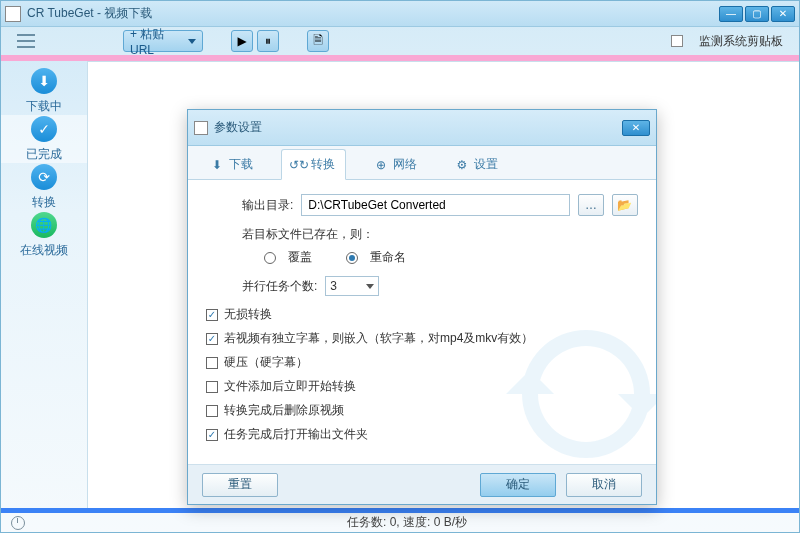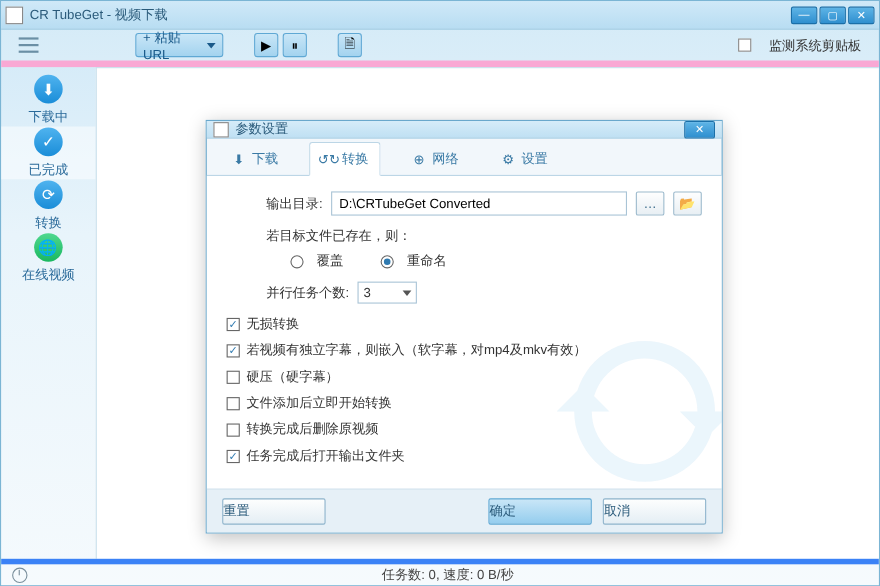--- a/index.html
+++ b/index.html
@@ -31,21 +31,21 @@
 .ic-green { background: linear-gradient(180deg,#4fd88f,#1ab85f); }
 .content { flex: 1; background: #fff; border-left: 1px solid #c8dfec; border-top: 1px solid #c8dfec; }
 
 .statusbar { position: absolute; bottom: 0; left: 0; right: 0; height: 24px; border-top: 5px solid #3b82f6; display: flex; align-items: center; padding: 0 10px; color: #444; background: rgba(255,255,255,0.15); }
 .statusbar .clock { width: 14px; height: 14px; border: 1.5px solid #7a8f9c; border-radius: 50%; position: relative; }
 .statusbar .clock::after { content: ""; position: absolute; width: 1px; height: 5px; background: #7a8f9c; top: 1px; left: 5px; }
 .statusbar .st-text { flex: 1; text-align: center; }
 
 
 .dialog { position: absolute; left: 186px; top: 108px; width: 470px; background: #f2f7fb; border: 1px solid #6aa8cc; box-shadow: 0 4px 16px rgba(0,0,0,0.25); }
-.dlg-title { height: 16px; background: linear-gradient(180deg,#d6ecf9,#bfe0f3); display: flex; align-items: center; padding: 0 6px; border-bottom: 1px solid #9cc9e2; }
+.dlg-title { height: 36px; background: linear-gradient(180deg,#d6ecf9,#bfe0f3); display: flex; align-items: center; padding: 0 6px; border-bottom: 1px solid #9cc9e2; }
 .dlg-title .di { width: 14px; height: 14px; background: #fff; border: 1px solid #888; margin-right: 6px; }
 .dlg-title .dt { flex: 1; color: #2a5a7a; }
 .dlg-close { width: 28px; height: 16px; background: linear-gradient(180deg,#5eb4e6,#2f8fcf); border: 1px solid #1a6fa8; border-radius: 2px; color: #fff; display: flex; align-items: center; justify-content: center; cursor: pointer; font-size: 10px; }
 
 .tabs { height: 34px; display: flex; align-items: flex-end; padding: 0 12px; gap: 18px; border-bottom: 1px solid #bcd6e6; }
 .tab { padding: 6px 10px; display: flex; align-items: center; gap: 5px; color: #3a7aa5; cursor: pointer; }
 .tab.active { background: #fff; border: 1px solid #bcd6e6; border-bottom: 1px solid #fff; margin-bottom: -1px; border-radius: 3px 3px 0 0; }
 .tab .ti { width: 14px; height: 14px; display: inline-flex; align-items: center; justify-content: center; color: #3a7aa5; }
 
 .dlg-body { background: #fff; padding: 14px 18px 14px 18px; position: relative; overflow: hidden; }
@@ -58,21 +58,21 @@
 .radio { width: 12px; height: 12px; border: 1px solid #666; border-radius: 50%; background: #fff; display: inline-flex; align-items: center; justify-content: center; margin-right: 4px; cursor: pointer; }
 .radio.checked::after { content: ""; width: 6px; height: 6px; background: #2f7ab0; border-radius: 50%; }
 .checkbox { width: 12px; height: 12px; border: 1px solid #666; background: #fff; display: inline-flex; align-items: center; justify-content: center; margin-right: 6px; cursor: pointer; font-size: 10px; color: #2f7ab0; }
 .checkbox.checked::after { content: "✓"; }
 .select { width: 54px; height: 20px; border: 1px solid #a9c4d6; background: #fff; display: flex; align-items: center; justify-content: space-between; padding: 0 4px; cursor: pointer; }
 .select .car { border-left: 4px solid transparent; border-right: 4px solid transparent; border-top: 5px solid #555; }
 .chk-row { display: flex; align-items: center; margin-bottom: 7px; color: #333; }
 .sub { }
 
 .dlg-footer { height: 40px; background: #e6f0f7; border-top: 1px solid #cde0ec; display: flex; align-items: center; padding: 0 14px; gap: 10px; }
-.btn { width: 94px; height: 24px; border: 1px solid #8fb4cc; background: linear-gradient(180deg,#fdfefe,#e4eef4); border-radius: 2px; cursor: pointer; display: flex; align-items: center; justify-content: flex-start; color: #2a5a7a; }
+.btn { width: 76px; height: 24px; border: 1px solid #8fb4cc; background: linear-gradient(180deg,#fdfefe,#e4eef4); border-radius: 2px; cursor: pointer; display: flex; align-items: center; justify-content: center; color: #2a5a7a; }
 .btn.primary { background: linear-gradient(180deg,#c9e6f7,#94cdee); border-color: #5fa8d4; }
 </style>
 </head>
 <body>
 
 <div class="titlebar">
   <div class="app-icon"></div>
   <div class="title">CR TubeGet - 视频下载</div>
   <div class="winbtns">
     <div class="winbtn">—</div>

